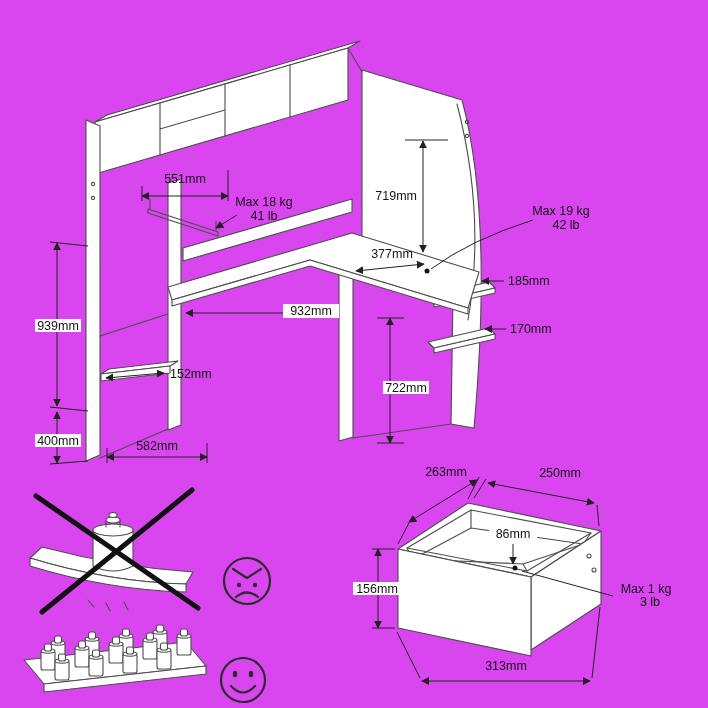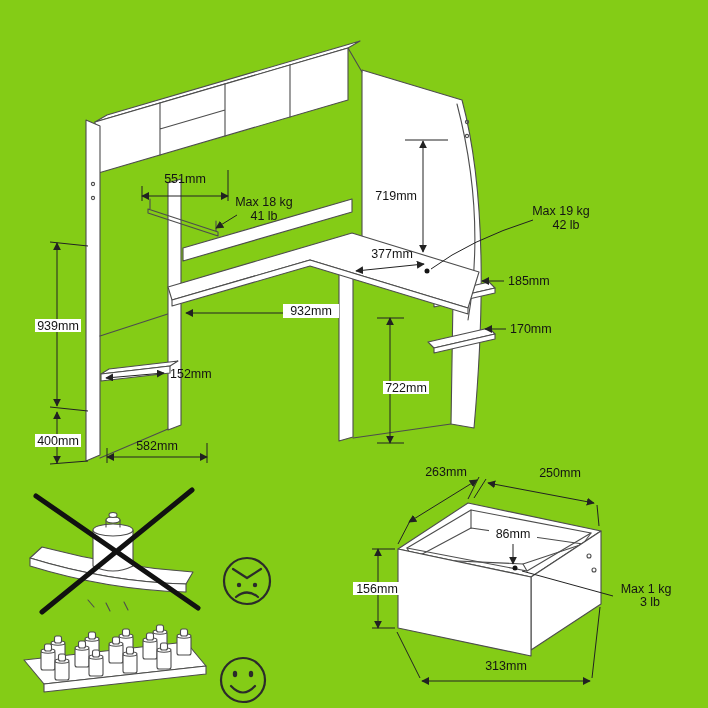--- a/index.html
+++ b/index.html
@@ -1,16 +1,16 @@
 <!DOCTYPE html>
 <html><head>
 <meta charset="utf-8">
 <style>
   html,body{margin:0;padding:0;background:#fff;}
-  .stage{width:708px;height:708px;background:#84cc16;position:relative;overflow:hidden;}
+  .stage{width:708px;height:708px;background:#d946ef;position:relative;overflow:hidden;}
   svg{display:block;}
   svg text{font-family:"Liberation Sans",sans-serif;font-size:12.5px;fill:#141414;}
   .ln{fill:none;stroke:#4d4d4d;stroke-width:1.1;stroke-linejoin:round;stroke-linecap:round;}
   .fw{fill:#ffffff;stroke:#4d4d4d;stroke-width:1.1;stroke-linejoin:round;}
   .dim line,.dim path.ext{stroke:#222222;stroke-width:1;fill:none;}
   .ldr{stroke:#222222;stroke-width:1;fill:none;}
   .mask{fill:#ffffff;stroke:none;}
   .thick{stroke:#111111;stroke-width:5;stroke-linecap:round;fill:none;}
   .face{fill:none;stroke:#2b2b2b;stroke-width:2.2;stroke-linecap:round;}
 </style>

